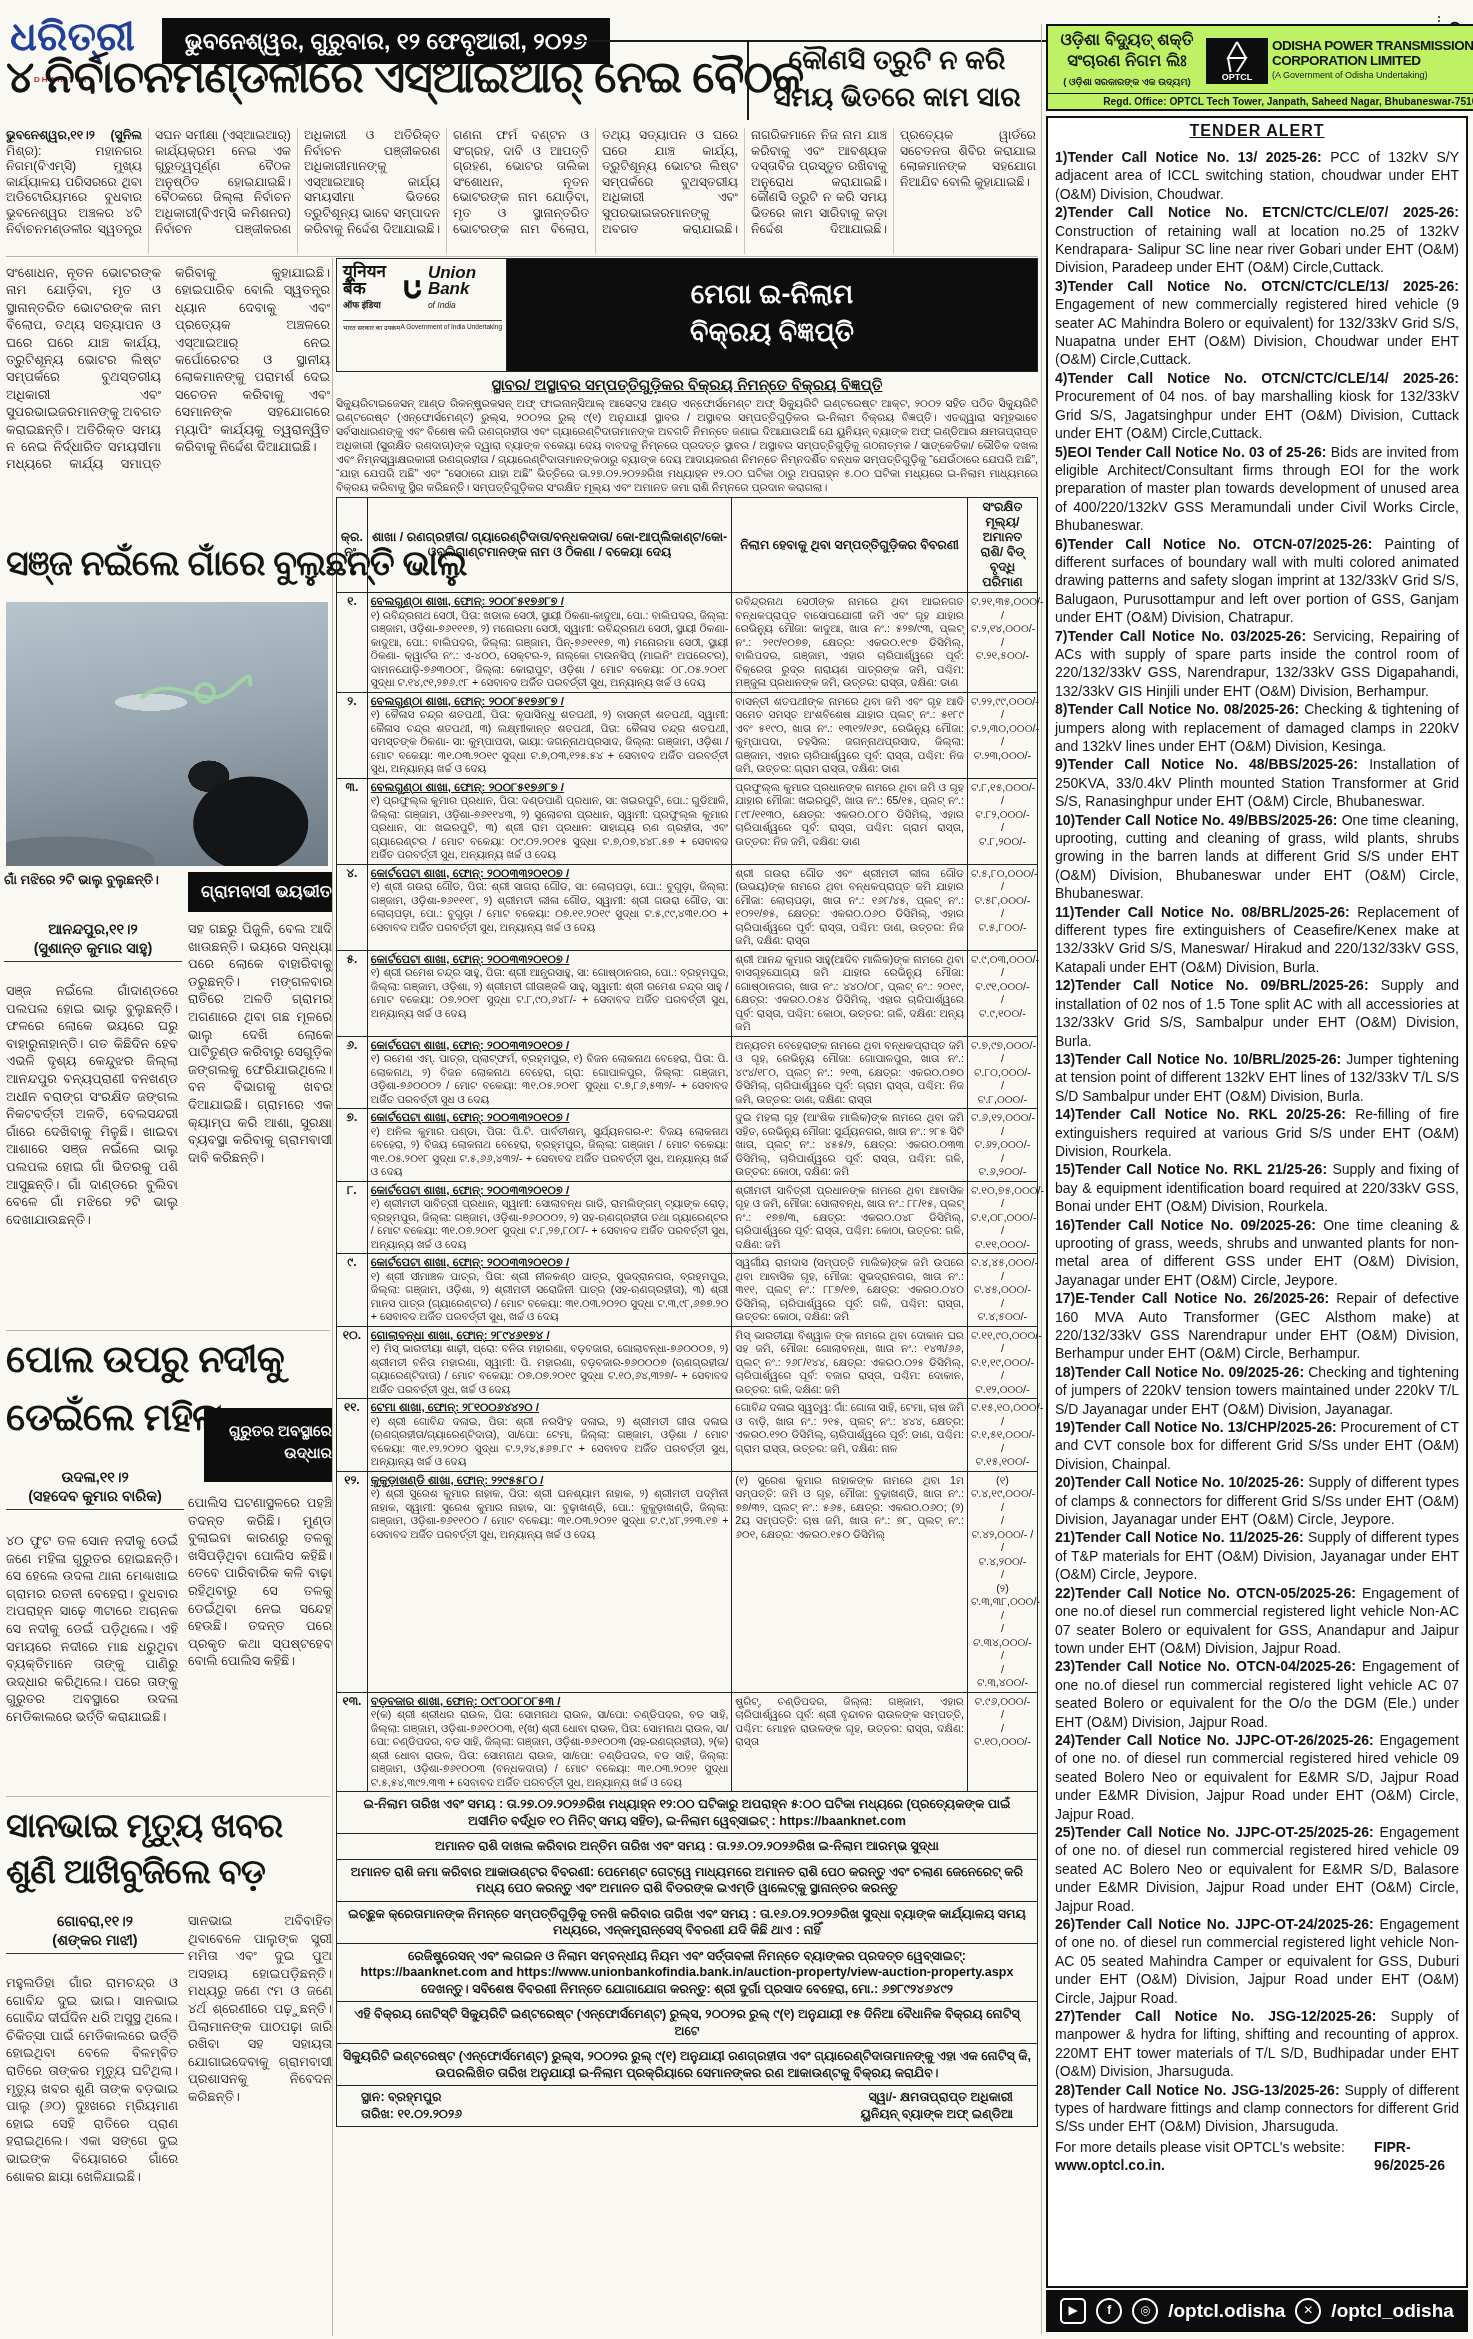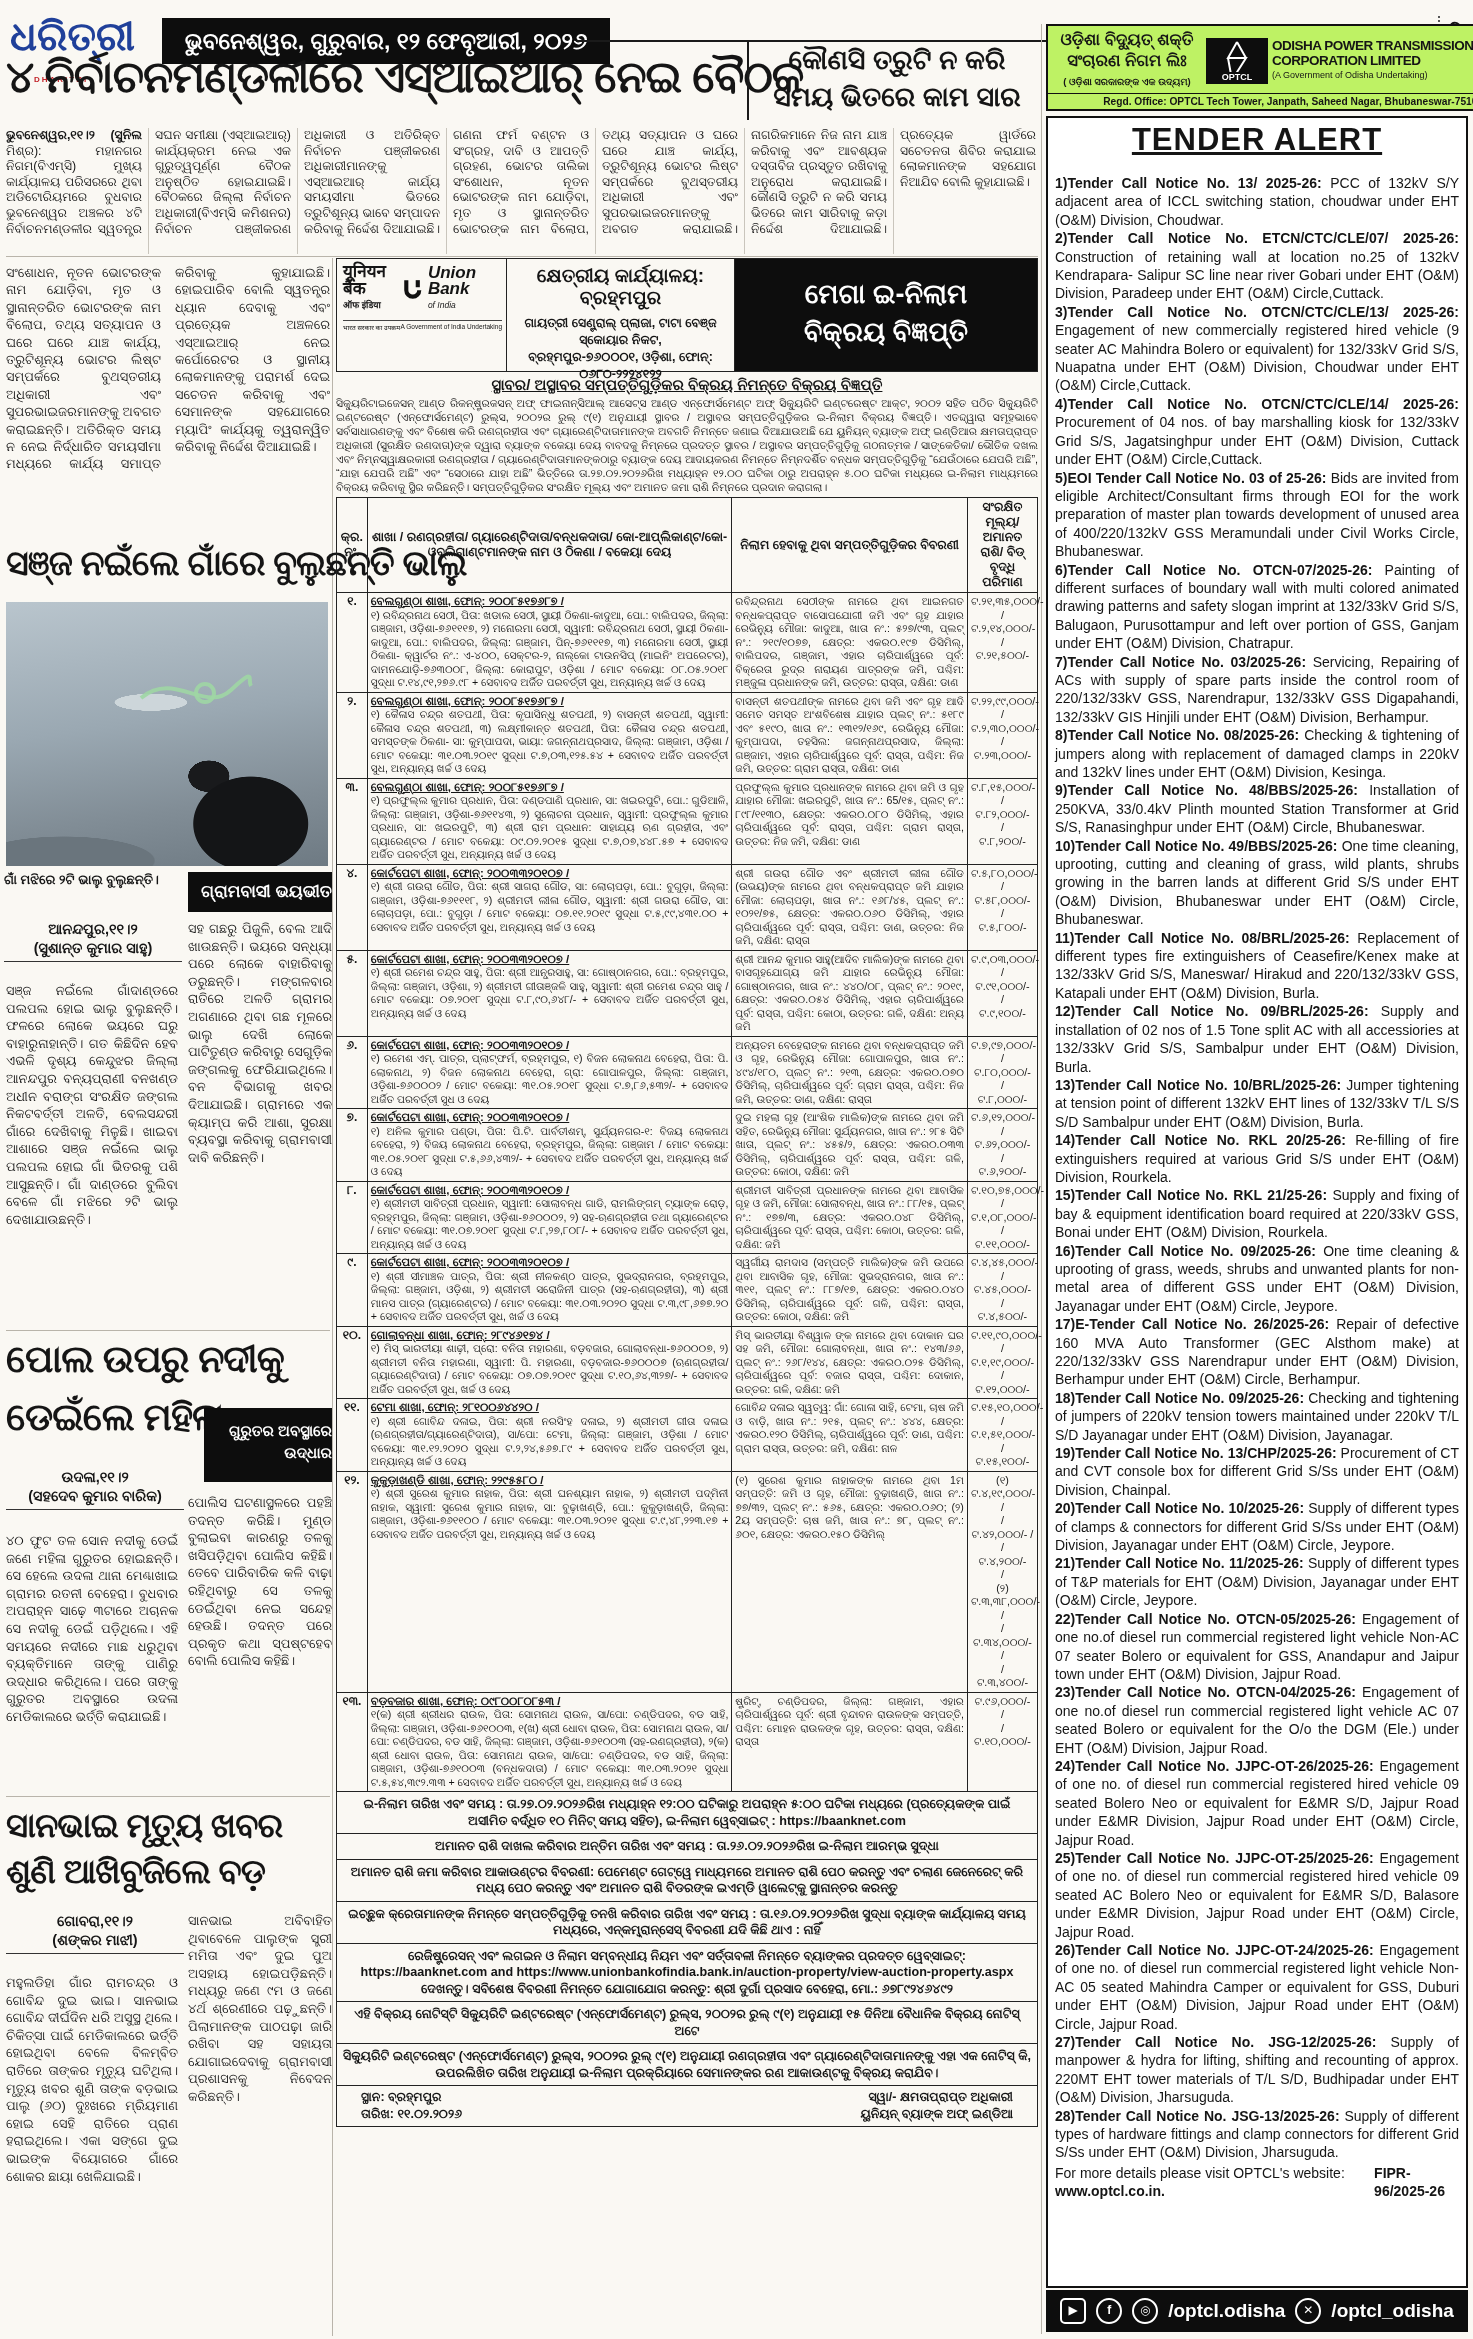--- a/index.html
+++ b/index.html
@@ -85,21 +85,21 @@
   .optcl-top{display:flex;align-items:center;padding:3px 4px 1px;}
   .optcl-od{width:150px;font-size:16.5px;font-weight:800;text-align:center;line-height:21px;}
   .optcl-od small{display:block;font-size:9.5px;font-weight:700;}
   .logo-sq{width:62px;height:46px;background:#0d0d0d;margin:0 4px;position:relative;flex:none;}
   .logo-sq svg{position:absolute;left:0;top:0;}
   .optcl-en{flex:1;font-size:13.5px;font-weight:800;line-height:15px;text-align:left;letter-spacing:-0.5px;}
   .optcl-en small{display:block;font-weight:400;font-size:9px;letter-spacing:0;}
   .regd{border-top:1px solid #111;font-size:10.2px;font-weight:700;text-align:center;padding:2px;}
   .alert{left:1046px;top:116px;width:422px;height:2172px;border:2px solid #111;box-sizing:border-box;
          padding:4px 7px;overflow:hidden;background:#fff;}
-  .alert-title{text-align:center;font-size:31px;font-weight:800;text-decoration:underline;letter-spacing:1px;margin-bottom:16px;}
+  .alert-title{text-align:center;font-size:16px;font-weight:800;text-decoration:underline;letter-spacing:1px;margin-bottom:8px;}
   .t-item{font-size:14px;line-height:18.4px;text-align:justify;}
   .t-foot{display:flex;justify-content:space-between;font-size:14px;line-height:18px;margin-top:2px;}
   .socialbar{left:1046px;top:2290px;width:422px;height:42px;background:#0d0d0d;color:#fff;
              display:flex;align-items:center;justify-content:center;gap:10px;font-size:19px;font-weight:700;}
   .ico{display:inline-block;width:22px;height:22px;border:2px solid #fff;border-radius:50%;
        text-align:center;line-height:21px;font-size:12px;font-weight:800;}
   .ico.sq{border-radius:5px;}
 </style>
 </head>
 <body>
@@ -182,27 +182,20 @@
             <rect x="25" y="5" width="7" height="12" fill="#111"></rect>
           </svg>
           <div class="ubi-en">
             <span>Union Bank</span>
             <small>of India</small>
           </div>
         </div>
         <div class="ubi-foot">
           <span>भारत सरकार का उपक्रम</span>
           <span>A Government of India Undertaking</span>
-        </div>
-      </div>
-      <div class="ro-box">
-        <div class="ro-1">କ୍ଷେତ୍ରୀୟ କାର୍ଯ୍ୟାଳୟ: ବ୍ରହ୍ମପୁର</div>
-        <div class="ro-2">
-          <span>ଗାୟତ୍ରୀ ସେଣ୍ଟ୍ରାଲ୍ ପ୍ଲାଜା, ଟାଟା ବେଞ୍ଜ ସ୍କୋୟାର ନିକଟ,</span><br>
-          <span>ବ୍ରହ୍ମପୁର-୭୬୦୦୦୧, ଓଡ଼ିଶା, ଫୋନ୍: ୦୬୮୦-୨୨୨୪୧୨୨</span>
         </div>
       </div>
       <div class="mega">
         <span>ମେଗା ଇ-ନିଲାମ</span><br>
         <span>ବିକ୍ରୟ ବିଜ୍ଞପ୍ତି</span>
       </div>
     </div>
     <div class="ad-sub">ସ୍ଥାବର/ ଅସ୍ଥାବର ସମ୍ପତ୍ତିଗୁଡ଼ିକର ବିକ୍ରୟ ନିମନ୍ତେ ବିକ୍ରୟ ବିଜ୍ଞପ୍ତି</div>
     <div class="ad-intro">ସିକ୍ୟୁରିଟାଇଜେସନ୍ ଆଣ୍ଡ ରିକନ୍‌ଷ୍ଟ୍ରକସନ୍ ଅଫ୍ ଫାଇନାନ୍ସିଆଲ୍ ଆସେଟ୍ସ ଆଣ୍ଡ ଏନ୍‌ଫୋର୍ସମେଣ୍ଟ ଅଫ୍ ସିକ୍ୟୁରିଟି ଇଣ୍ଟରେଷ୍ଟ ଆକ୍ଟ, ୨୦୦୨ ସହିତ ପଠିତ ସିକ୍ୟୁରିଟି ଇଣ୍ଟରେଷ୍ଟ (ଏନ୍‌ଫୋର୍ସମେଣ୍ଟ) ରୁଲ୍ସ, ୨୦୦୨ର ରୁଲ୍ ୯(୧) ଅନୁଯାୟୀ ସ୍ଥାବର / ଅସ୍ଥାବର ସମ୍ପତ୍ତିଗୁଡ଼ିକର ଇ-ନିଲାମ ବିକ୍ରୟ ବିଜ୍ଞପ୍ତି। ଏତଦ୍ଦ୍ୱାରା ସମୂହଭାବେ ସର୍ବସାଧାରଣଙ୍କୁ ଏବଂ ବିଶେଷ କରି ରଣଗ୍ରହୀତା ଏବଂ ଗ୍ୟାରେଣ୍ଟିଦାତାମାନଙ୍କ ଅବଗତି ନିମନ୍ତେ ଜଣାଇ ଦିଆଯାଉଅଛି ଯେ ୟୁନିୟନ୍ ବ୍ୟାଙ୍କ ଅଫ୍ ଇଣ୍ଡିଆର କ୍ଷମତାପ୍ରାପ୍ତ ଅଧିକାରୀ (ସୁରକ୍ଷିତ ରଣଦାତା)ଙ୍କ ଦ୍ୱାରା ବ୍ୟାଙ୍କ ବକେୟା ଦେୟ ବାବଦକୁ ନିମ୍ନରେ ପ୍ରଦତ୍ତ ସ୍ଥାବର / ଅସ୍ଥାବର ସମ୍ପତ୍ତିଗୁଡ଼ିକୁ ଗଠନାତ୍ମକ / ସାଙ୍କେତିକା/ ଭୌତିକ ଦଖଲ ଏବଂ ନିମ୍ନସ୍ୱାକ୍ଷରକାରୀ ରଣଗ୍ରହୀତା / ଗ୍ୟାରେଣ୍ଟିଦାତାମାନଙ୍କଠାରୁ ବ୍ୟାଙ୍କ ଦେୟ ଆଦାୟକରଣ ନିମନ୍ତେ ନିମ୍ନଦର୍ଶିତ ବନ୍ଧକ ସମ୍ପତ୍ତିଗୁଡ଼ିକୁ “ଯେଉଁଠାରେ ଯେପରି ଅଛି”, “ଯାହା ଯେପରି ଅଛି” ଏବଂ “ସେଠାରେ ଯାହା ଅଛି” ଭିତ୍ତିରେ ତା.୨୭.୦୨.୨୦୨୬ରିଖ ମଧ୍ୟାହ୍ନ ୧୨.୦୦ ଘଟିକା ଠାରୁ ଅପରାହ୍ନ ୫.୦୦ ଘଟିକା ମଧ୍ୟରେ ଇ-ନିଲାମ ମାଧ୍ୟମରେ ବିକ୍ରୟ କରିବାକୁ ସ୍ଥିର କରିଛନ୍ତି। ସମ୍ପତ୍ତିଗୁଡ଼ିକର ସଂରକ୍ଷିତ ମୂଲ୍ୟ ଏବଂ ଅମାନତ ଜମା ରାଶି ନିମ୍ନରେ ପ୍ରଦାନ କରାଗଲା।</div>
     <table class="auc">

